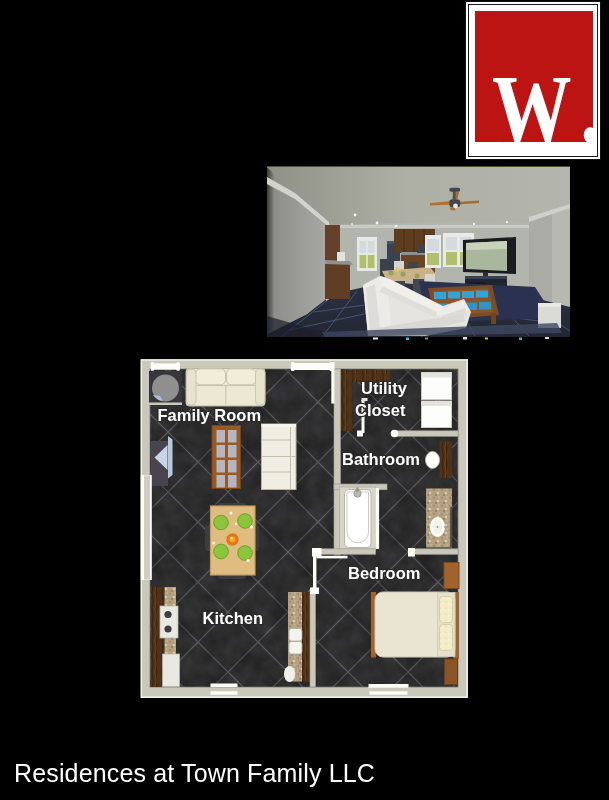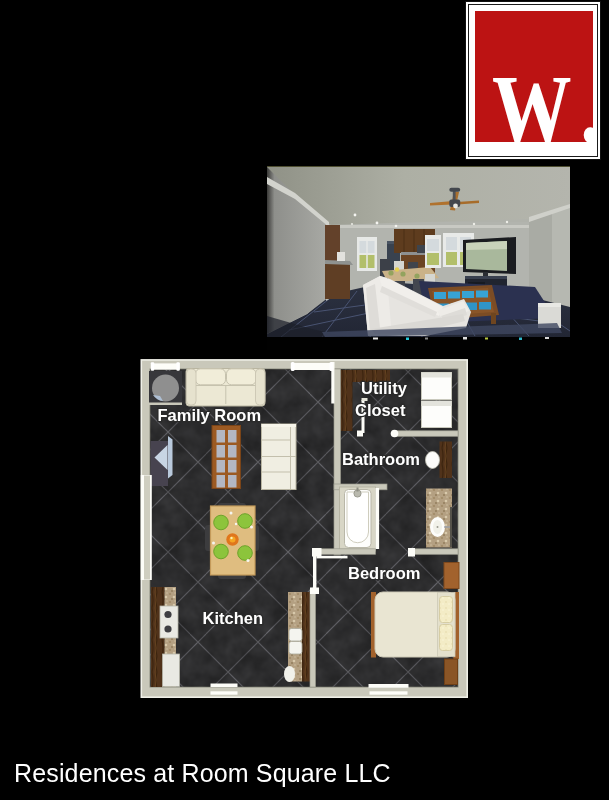--- a/index.html
+++ b/index.html
@@ -458,14 +458,14 @@
 <rect x="210.5" y="683.5" width="27" height="3.6" fill="#fdfdf8"></rect>
 <rect x="210.5" y="691.3" width="27" height="3.4" fill="#fdfdf8"></rect>
 </g>
 
 <g>
 <rect x="368.5" y="684" width="40" height="3.8" fill="#fdfdf8"></rect>
 <rect x="369.5" y="691.3" width="38" height="3.4" fill="#fdfdf8"></rect>
 </g>
 </svg>
 
-<div class="abs" style="left:14px;top:759px;color:#fff;font-size:25px;letter-spacing:0.15px;">Residences at Room Square LLC</div>
+<div class="abs" style="left:14px;top:759px;color:#fff;font-size:25px;letter-spacing:0.15px;">Residences at Town Family LLC</div>
 </div>
 
 </body></html>

